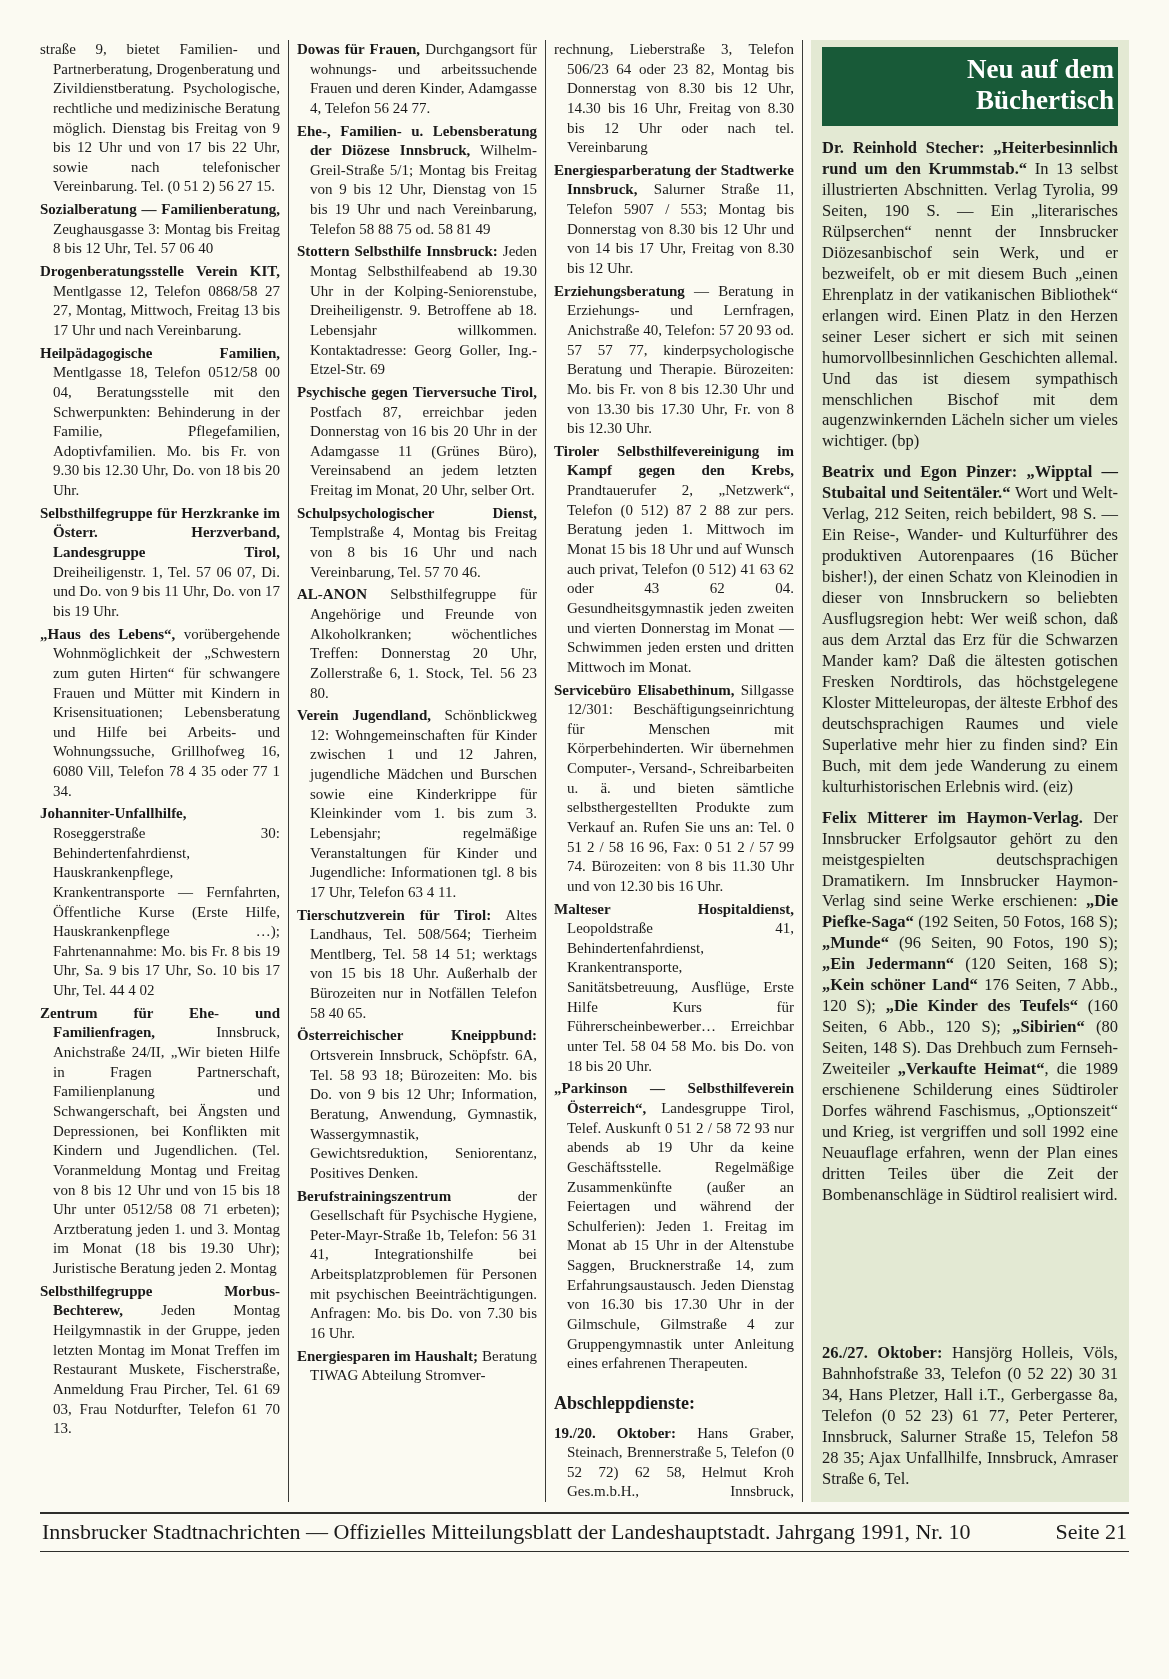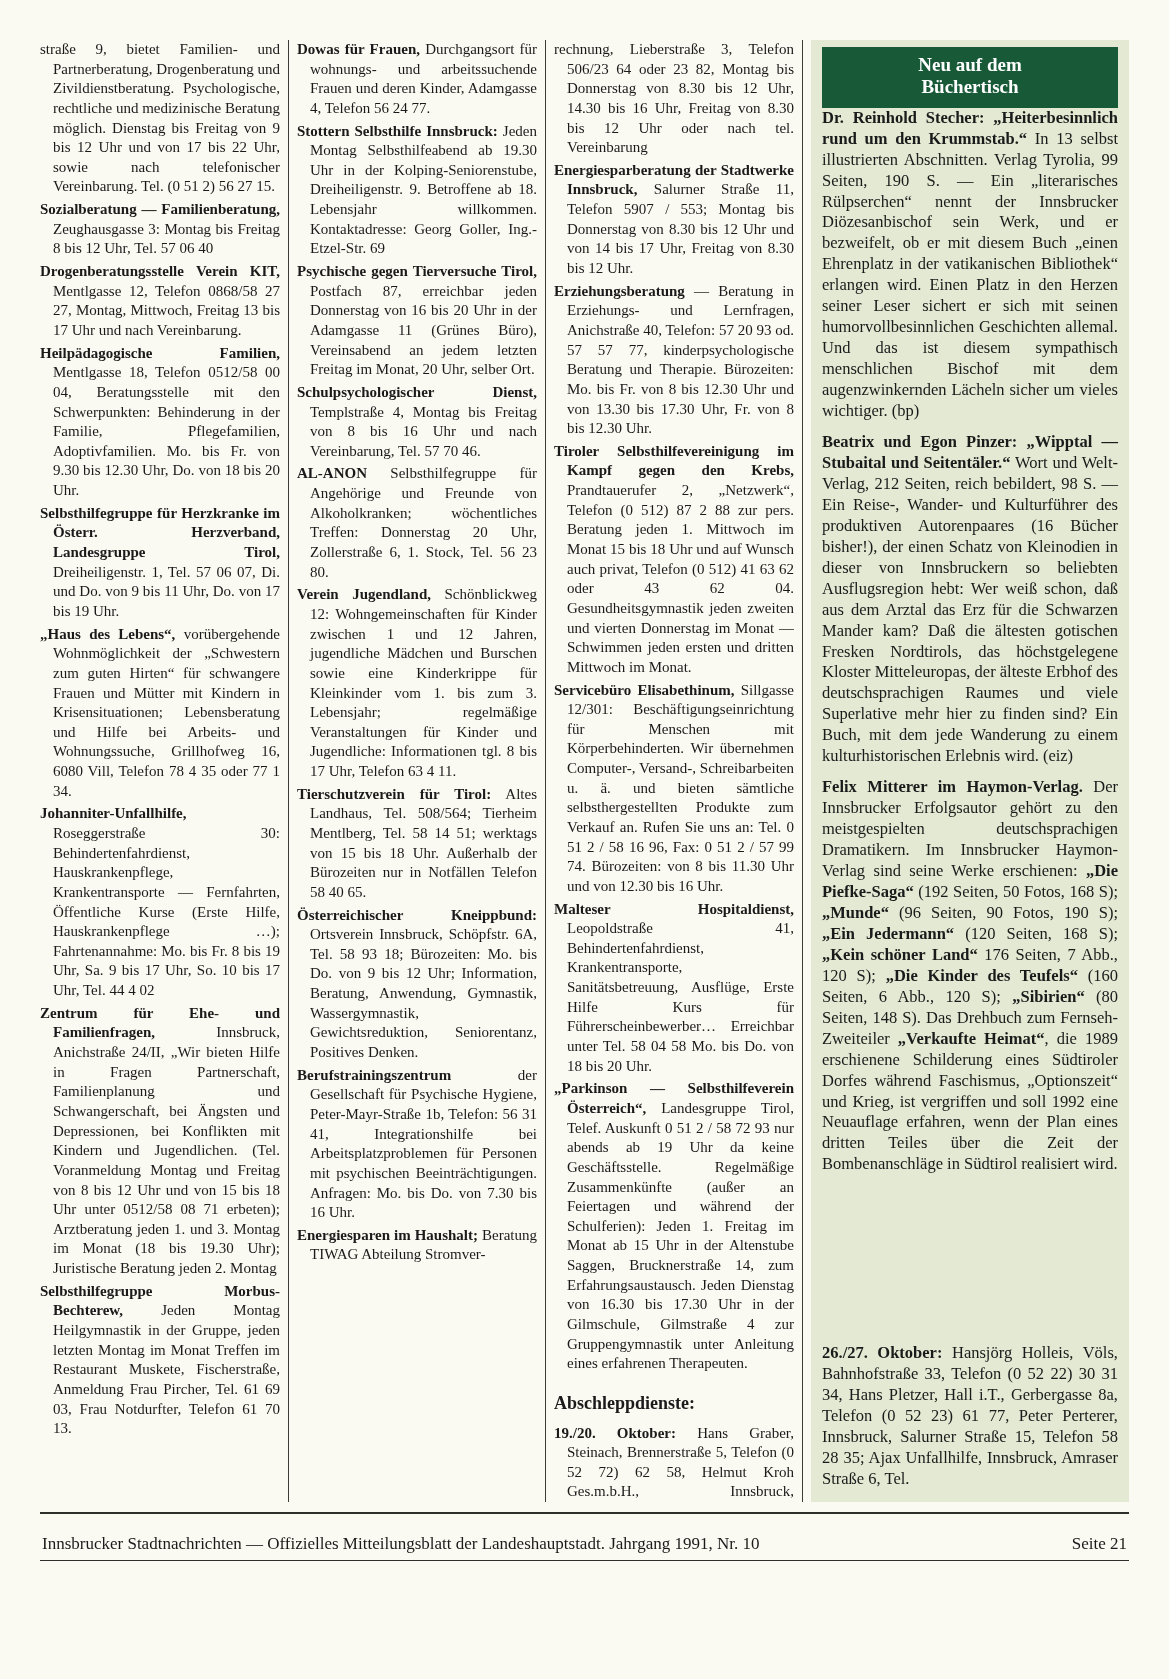--- a/index.html
+++ b/index.html
@@ -40,35 +40,35 @@
     flex: 0 0 318px; width: 318px;
     background: var(--column4-bg, #e3e9d3);
     padding: 7px 11px 12px;
     display: flex; flex-direction: column;
     overflow: hidden;
     font-size: 16.5px; line-height: 1.27;
   }
   .book-header {
     background: var(--header-box-bg, #185a38);
     color: var(--header-box-text, #ffffff);
-    text-align: center; font-weight: bold;
-    font-size: 19px; line-height: 1.15;
+    text-align: right; font-weight: bold;
+    font-size: 27px; line-height: 1.15;
     padding: 7px 4px 10px;
-    margin: 0 0 0;
+    margin: 0 0 12px;
   }
   .col4list { display: flex; flex-direction: column; flex: 1; }
   .col4list .para { padding-left: 0; text-indent: 0; margin: 0 0 10px; }
   .col4list .para.gap-top { margin-top: auto; padding-top: 18px; margin-bottom: 0; }
   .footer {
     width: 1089px; margin: 10px 40px 16px;
     display: flex; justify-content: space-between; align-items: baseline;
     border-top: 2px solid #2e2e2b;
     border-bottom: 1px solid #2e2e2b;
-    padding: 20px 2px 6px;
-    font-size: 17px;
+    padding: 5px 2px 6px;
+    font-size: 22px;
   }
 </style>
 </head>
 <body>
 
 <div class="page">
   <div class="content">
     <div class="col">
         <p class="para"><span class="seg">straße 9, bietet Familien- und Partnerberatung, Drogenberatung und Zivildienstberatung. Psychologische, rechtliche und medizinische Beratung möglich. Dienstag bis Freitag von 9 bis 12 Uhr und von 17 bis 22 Uhr, sowie nach telefonischer Vereinbarung. Tel. (0 51 2) 56 27 15.</span></p>
         <p class="para"><span class="seg bold">Sozialberatung — Familienberatung,</span><span class="seg"> Zeughausgasse 3: Montag bis Freitag 8 bis 12 Uhr, Tel. 57 06 40</span></p>
@@ -78,20 +78,21 @@
         <p class="para"><span class="seg bold">„Haus des Lebens“,</span><span class="seg"> vorübergehende Wohnmöglichkeit der „Schwestern zum guten Hirten“ für schwangere Frauen und Mütter mit Kindern in Krisensituationen; Lebensberatung und Hilfe bei Arbeits- und Wohnungssuche, Grillhofweg 16, 6080 Vill, Telefon 78 4 35 oder 77 1 34.</span></p>
         <p class="para"><span class="seg bold">Johanniter-Unfallhilfe,</span><span class="seg"> Roseggerstraße 30: Behindertenfahrdienst, Hauskrankenpflege, Krankentransporte — Fernfahrten, Öffentliche Kurse (Erste Hilfe, Hauskrankenpflege …); Fahrtenannahme: Mo. bis Fr. 8 bis 19 Uhr, Sa. 9 bis 17 Uhr, So. 10 bis 17 Uhr, Tel. 44 4 02</span></p>
         <p class="para"><span class="seg bold">Zentrum für Ehe- und Familienfragen,</span><span class="seg"> Innsbruck, Anichstraße 24/II, „Wir bieten Hilfe in Fragen Partnerschaft, Familienplanung und Schwangerschaft, bei Ängsten und Depressionen, bei Konflikten mit Kindern und Jugendlichen. (Tel. Voranmeldung Montag und Freitag von 8 bis 12 Uhr und von 15 bis 18 Uhr unter 0512/58 08 71 erbeten); Arztberatung jeden 1. und 3. Montag im Monat (18 bis 19.30 Uhr); Juristische Beratung jeden 2. Montag</span></p>
         <p class="para"><span class="seg bold">Selbsthilfegruppe Morbus-Bechterew,</span><span class="seg"> Jeden Montag Heilgymnastik in der Gruppe, jeden letzten Montag im Monat Treffen im Restaurant Muskete, Fischerstraße, Anmeldung Frau Pircher, Tel. 61 69 03, Frau Notdurfter, Telefon 61 70 13.</span></p>
       </div>
     <div class="gutter">
         <div class="vrule"></div>
       </div>
     <div class="col">
         <p class="para"><span class="seg bold">Dowas für Frauen,</span><span class="seg"> Durchgangsort für wohnungs- und arbeitssuchende Frauen und deren Kinder, Adamgasse 4, Telefon 56 24 77.</span></p>
+        <p class="para"><span class="seg bold">Ehe-, Familien- u. Lebensberatung der Diözese Innsbruck,</span><span class="seg"> Wilhelm-Greil-Straße 5/1; Montag bis Freitag von 9 bis 12 Uhr, Dienstag von 15 bis 19 Uhr und nach Vereinbarung, Telefon 58 88 75 od. 58 81 49</span></p>
         <p class="para"><span class="seg bold">Stottern Selbsthilfe Innsbruck:</span><span class="seg"> Jeden Montag Selbsthilfeabend ab 19.30 Uhr in der Kolping-Seniorenstube, Dreiheiligenstr. 9. Betroffene ab 18. Lebensjahr willkommen. Kontaktadresse: Georg Goller, Ing.-Etzel-Str. 69</span></p>
         <p class="para"><span class="seg bold">Psychische gegen Tierversuche Tirol,</span><span class="seg"> Postfach 87, erreichbar jeden Donnerstag von 16 bis 20 Uhr in der Adamgasse 11 (Grünes Büro), Vereinsabend an jedem letzten Freitag im Monat, 20 Uhr, selber Ort.</span></p>
         <p class="para"><span class="seg bold">Schulpsychologischer Dienst,</span><span class="seg"> Templstraße 4, Montag bis Freitag von 8 bis 16 Uhr und nach Vereinbarung, Tel. 57 70 46.</span></p>
         <p class="para"><span class="seg bold">AL-ANON</span><span class="seg"> Selbsthilfegruppe für Angehörige und Freunde von Alkoholkranken; wöchentliches Treffen: Donnerstag 20 Uhr, Zollerstraße 6, 1. Stock, Tel. 56 23 80.</span></p>
         <p class="para"><span class="seg bold">Verein Jugendland,</span><span class="seg"> Schönblickweg 12: Wohngemeinschaften für Kinder zwischen 1 und 12 Jahren, jugendliche Mädchen und Burschen sowie eine Kinderkrippe für Kleinkinder vom 1. bis zum 3. Lebensjahr; regelmäßige Veranstaltungen für Kinder und Jugendliche: Informationen tgl. 8 bis 17 Uhr, Telefon 63 4 11.</span></p>
         <p class="para"><span class="seg bold">Tierschutzverein für Tirol:</span><span class="seg"> Altes Landhaus, Tel. 508/564; Tierheim Mentlberg, Tel. 58 14 51; werktags von 15 bis 18 Uhr. Außerhalb der Bürozeiten nur in Notfällen Telefon 58 40 65.</span></p>
         <p class="para"><span class="seg bold">Österreichischer Kneippbund:</span><span class="seg"> Ortsverein Innsbruck, Schöpfstr. 6A, Tel. 58 93 18; Bürozeiten: Mo. bis Do. von 9 bis 12 Uhr; Information, Beratung, Anwendung, Gymnastik, Wassergymnastik, Gewichtsreduktion, Seniorentanz, Positives Denken.</span></p>
         <p class="para"><span class="seg bold">Berufstrainingszentrum</span><span class="seg"> der Gesellschaft für Psychische Hygiene, Peter-Mayr-Straße 1b, Telefon: 56 31 41, Integrationshilfe bei Arbeitsplatzproblemen für Personen mit psychischen Beeinträchtigungen. Anfragen: Mo. bis Do. von 7.30 bis 16 Uhr.</span></p>
         <p class="para"><span class="seg bold">Energiesparen im Haushalt;</span><span class="seg"> Beratung TIWAG Abteilung Stromver-</span></p>
       </div>

